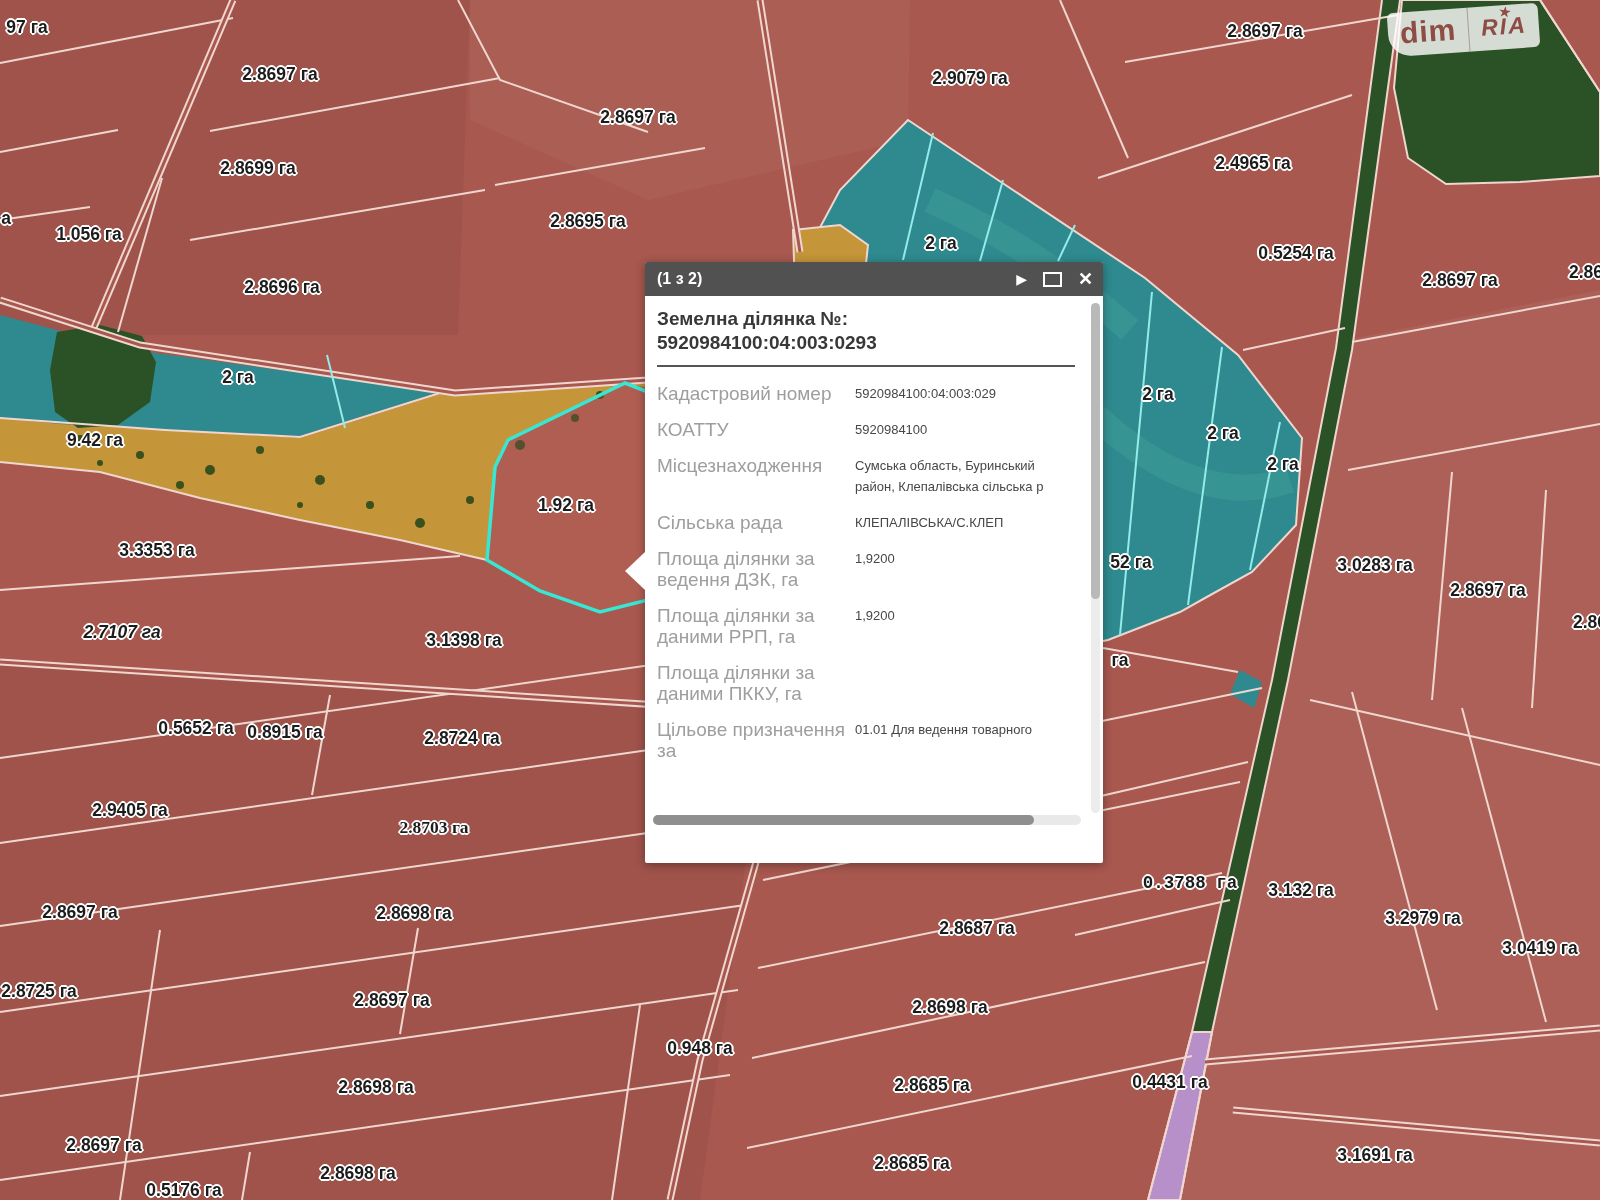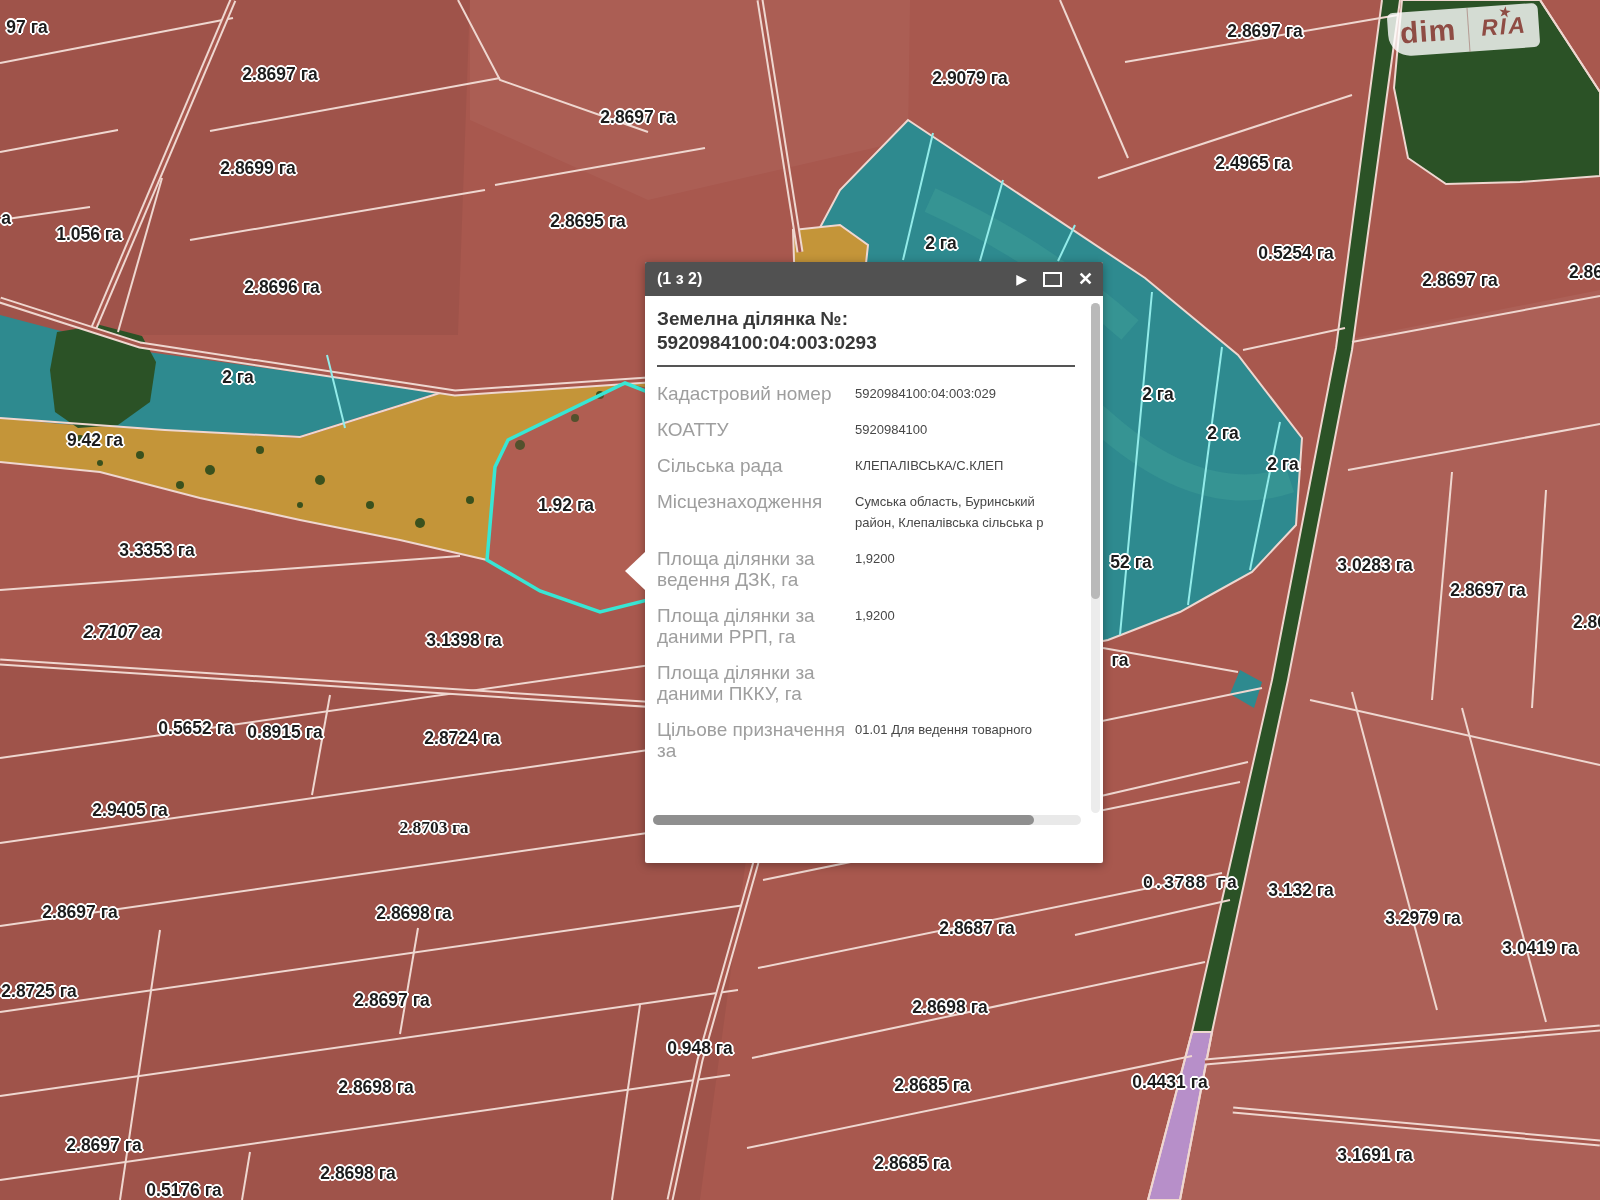--- a/index.html
+++ b/index.html
@@ -275,26 +275,26 @@
         <div id="popup-rows">
             <div class="prow">
               <div class="rl">Кадастровий номер</div>
               <div class="rv">5920984100:04:003:029</div>
             </div>
             <div class="prow">
               <div class="rl">КОАТТУ</div>
               <div class="rv">5920984100</div>
             </div>
             <div class="prow">
+              <div class="rl">Місцезнаходження</div>
+              <div class="rv">Сумська область, Буринський район, Клепалівська сільська р</div>
+            </div>
+            <div class="prow">
               <div class="rl">Сільська рада</div>
               <div class="rv">КЛЕПАЛІВСЬКА/С.КЛЕП</div>
-            </div>
-            <div class="prow">
-              <div class="rl">Місцезнаходження</div>
-              <div class="rv">Сумська область, Буринський район, Клепалівська сільська р</div>
             </div>
             <div class="prow">
               <div class="rl">Площа ділянки за ведення ДЗК, га</div>
               <div class="rv">1,9200</div>
             </div>
             <div class="prow">
               <div class="rl">Площа ділянки за даними РРП, га</div>
               <div class="rv">1,9200</div>
             </div>
             <div class="prow">

